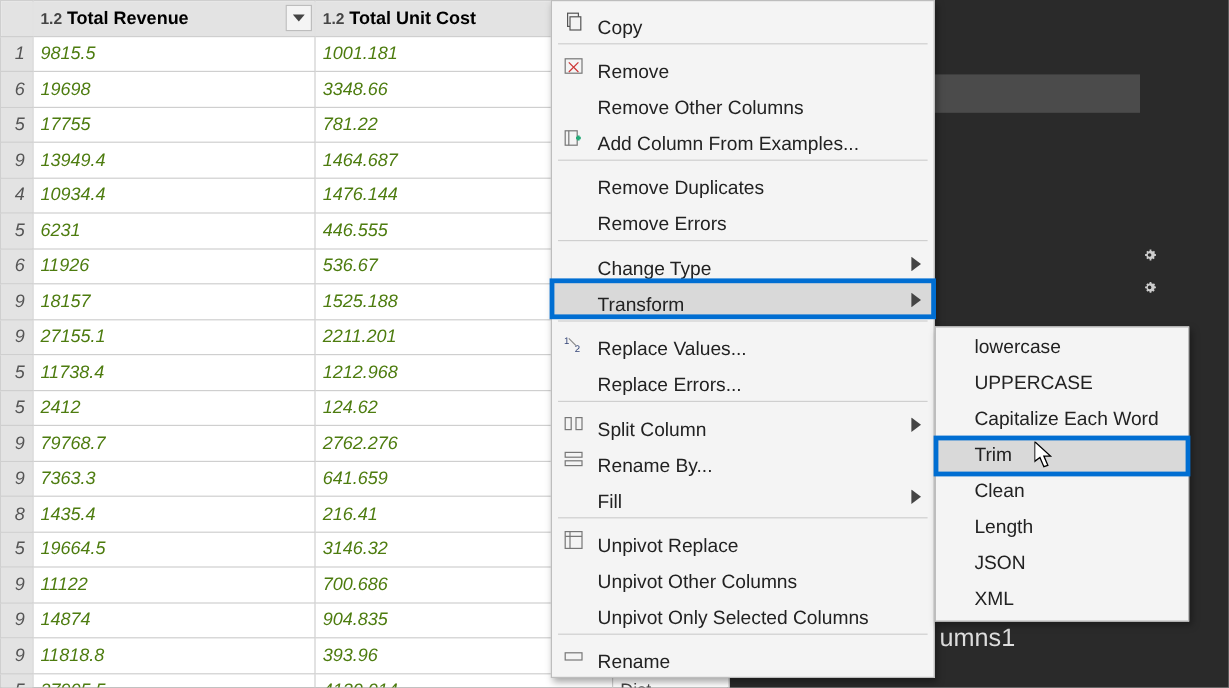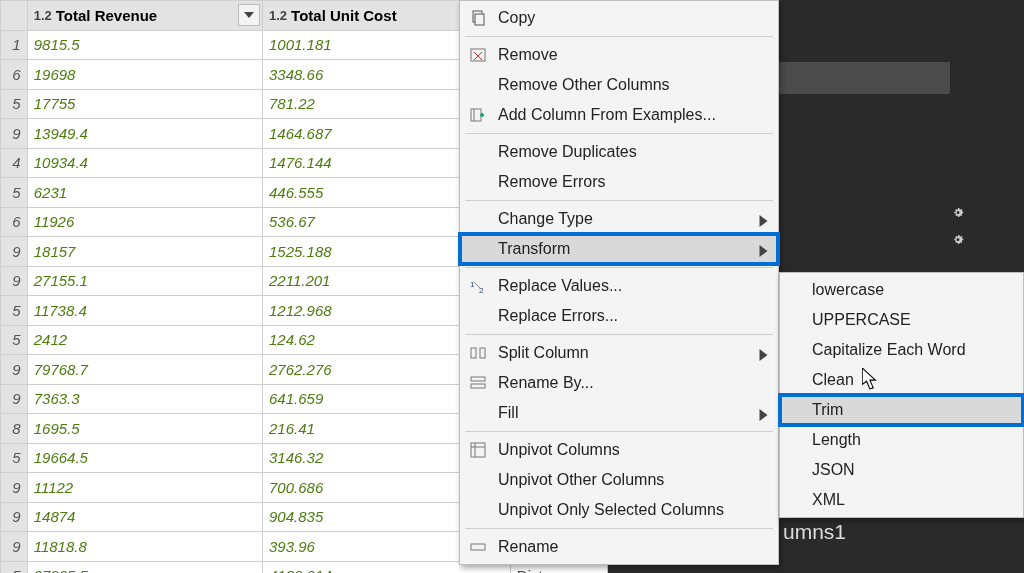--- a/index.html
+++ b/index.html
@@ -32,32 +32,32 @@
   col.c-cost { width:198px; }
   col.c-chan { width:64px; }
   td.idx  { background:#e3e3e3; color:#555; text-align:right; font-style:italic; padding-right:4px; }
   td.num  { text-align:left; font-style:italic; color:#4d7c0f; }
   td.chan { text-align:left; color:#444; border-right:none; }
   th.chan-hdr { background:linear-gradient(#fbe39a,#f9d97b); }
   
   .menu { position:absolute; top:0; left:459px; width:320px; background:#f4f4f4;
           border:1px solid #bdbdbd; box-shadow:2px 3px 6px rgba(0,0,0,.35); padding:2px 0;
           font-size:16px; color:#222; }
-  .menu .item { display:flex; align-items:center; height:30px; padding:0 10px 0 38px;
+  .menu .item { display:flex; align-items:flex-end; height:30px; padding:0 10px 0 38px;
                 position:relative; }
   .menu .item .mi-ico { position:absolute; left:8px; top:5px; width:20px; height:20px;
                         display:flex; align-items:center; justify-content:center; }
   .menu .item .mi-ico svg { width:16px; height:16px; }
   .menu .item .arrow { position:absolute; right:10px; top:9px; }
   .menu .item .arrow svg { width:9px; height:12px; fill:#444; }
   .menu .sep { height:1px; background:#cfcfcf; margin:3px 5px; }
   .menu .hover { background:#d9d9d9; }
   .highlight-blue { outline:4px solid #006ed2; outline-offset:-2px; }
   
-  .submenu { position:absolute; top:272px; left:779px; width:245px; background:#f4f4f4;
+  .submenu { position:absolute; top:272px; left:779px; width:212px; background:#f4f4f4;
              border:1px solid #bdbdbd; box-shadow:2px 3px 6px rgba(0,0,0,.35); padding:2px 0;
              font-size:16px; color:#222; }
   .submenu .item { height:30px; display:flex; align-items:center; padding:0 14px 0 32px; }
   .submenu .item.hover { background:#d9d9d9; }
   .cursor { position:absolute; left:862px; top:368px; pointer-events:none; }
   .cursor svg { width:18px; height:22px; }
 </style>
 </head>
 <body>
 
@@ -195,21 +195,21 @@
           <td class="chan">Dist</td>
         </tr>
         <tr>
           <td class="idx">9</td>
           <td class="num">7363.3</td>
           <td class="num">641.659</td>
           <td class="chan">Expo</td>
         </tr>
         <tr>
           <td class="idx">8</td>
-          <td class="num">1695.5</td>
+          <td class="num">1435.4</td>
           <td class="num">216.41</td>
           <td class="chan">Expo</td>
         </tr>
         <tr>
           <td class="idx">5</td>
           <td class="num">19664.5</td>
           <td class="num">3146.32</td>
           <td class="chan">Dist</td>
         </tr>
         <tr>
@@ -337,21 +337,21 @@
       </div>
     <div class="sep"></div>
     <div class="item">
       <span class="mi-ico">
         <svg viewBox="0 0 16 16">
             <rect x="1" y="1" width="14" height="14" fill="none" stroke="#777"></rect>
             <line x1="1" y1="5" x2="15" y2="5" stroke="#777"></line>
             <line x1="5" y1="1" x2="5" y2="15" stroke="#777"></line>
           </svg>
         </span>
-      <span>Unpivot Columns</span>
+      <span>Unpivot Replace</span>
       </div>
     <div class="item">
       <span>Unpivot Other Columns</span>
       </div>
     <div class="item">
       <span>Unpivot Only Selected Columns</span>
       </div>
     <div class="sep"></div>
     <div class="item">
       <span class="mi-ico">
@@ -365,26 +365,26 @@
 
   <div class="submenu">
     <div class="item">
         <span>lowercase</span>
       </div>
     <div class="item">
         <span>UPPERCASE</span>
       </div>
     <div class="item">
         <span>Capitalize Each Word</span>
-      </div>
-    <div class="item">
-        <span>Clean</span>
       </div>
     <div class="item hover highlight-blue">
         <span>Trim</span>
+      </div>
+    <div class="item">
+        <span>Clean</span>
       </div>
     <div class="item">
         <span>Length</span>
       </div>
     <div class="item">
         <span>JSON</span>
       </div>
     <div class="item">
         <span>XML</span>
       </div>

